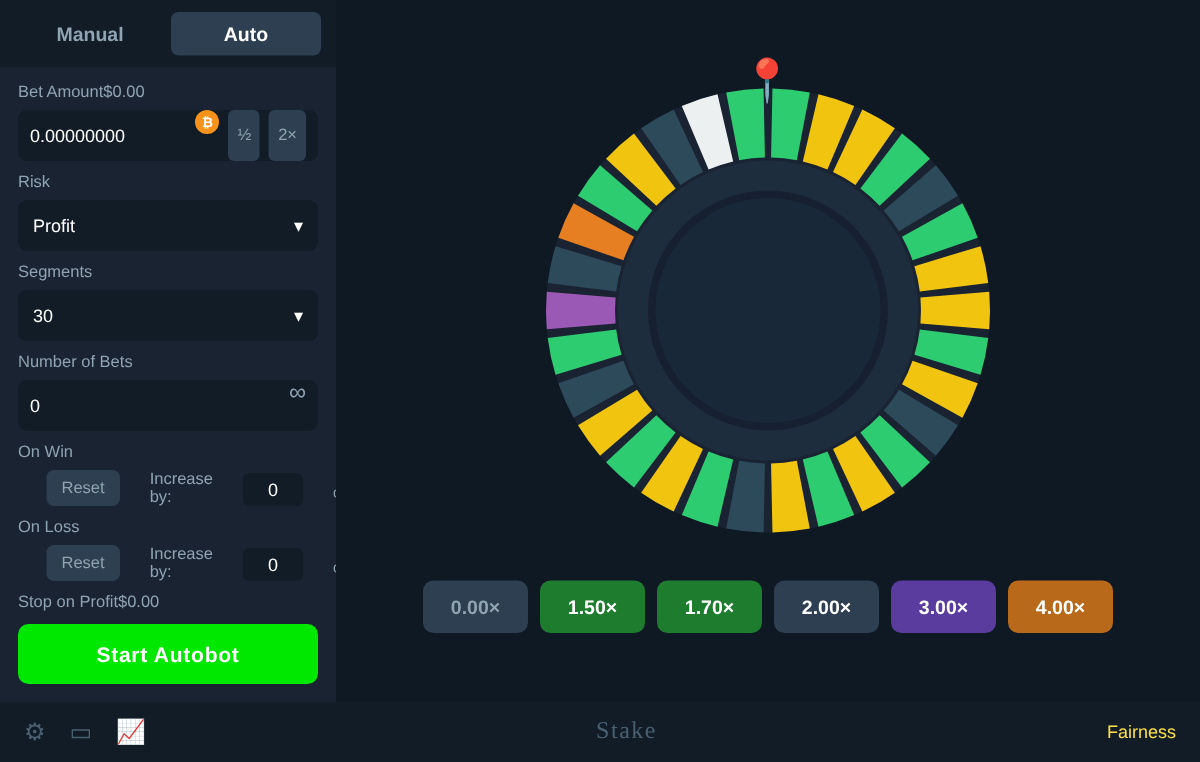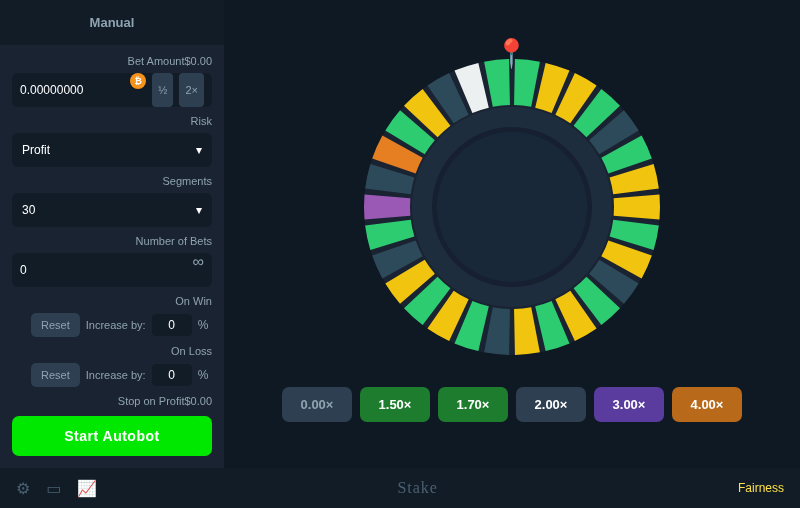--- a/index.html
+++ b/index.html
@@ -55,21 +55,21 @@
       overflow-y: auto;
       display: flex;
       flex-direction: column;
       gap: 8px;
     }
     .field-label {
       font-size: 11px;
       color: #8fa3b1;
       margin-bottom: 4px;
       display: flex;
-      justify-content: flex-end;
+      justify-content: flex-start;
     }
     .field-label span { color: #8fa3b1; }
     .input-row {
       display: flex;
       background: #111c27;
       border-radius: 6px;
       padding: 0 8px;
       height: 34px;
       gap: 6px;
     }
@@ -113,22 +113,22 @@
       padding: 0 10px;
       height: 34px;
       justify-content: space-between;
       cursor: pointer;
     }
     .select-row span { font-size: 12px; color: #fff; }
     .chevron { color: #8fa3b1; font-size: 12px; }
     .infinity-icon { color: #8fa3b1; font-size: 16px; }
     .on-win-row, .on-loss-row {
       display: flex;
-      align-items: center;
-      gap: 6px;
+      align-items: flex-end;
+      gap: 20px;
       padding-left: 19px;
     }
     .reset-btn {
       background: #2d3f50;
       border: none;
       color: #8fa3b1;
       font-size: 11px;
       padding: 6px 10px;
       border-radius: 5px;
       cursor: pointer;
@@ -229,20 +229,21 @@
     .section-group { display: flex; flex-direction: column; gap: 2px; }
   </style>
 </head>
 <body>
 
 <div class="main-content">
 
   <div class="left-panel">
     <div class="tabs">
       <button class="tab">Manual</button>
+      <button class="tab active">Auto</button>
     </div>
 
     <div class="panel-body">
 
       <div class="section-group">
         <div class="field-label">
           <span>Bet Amount</span>
           <span>$0.00</span>
         </div>
         <div class="input-row">

